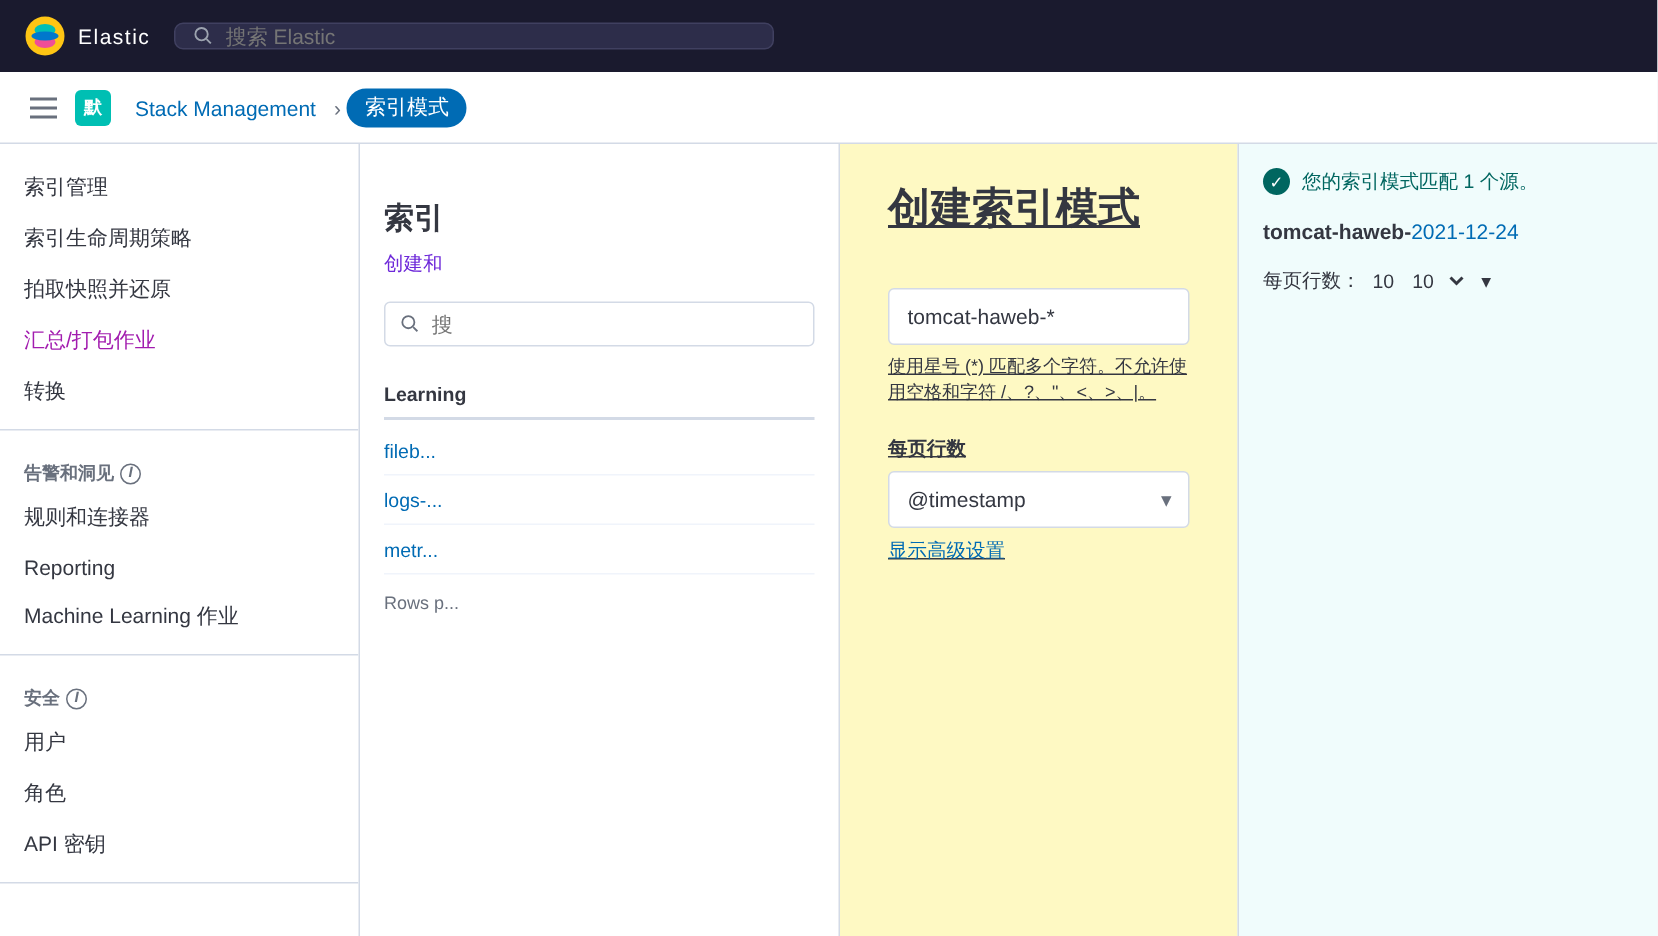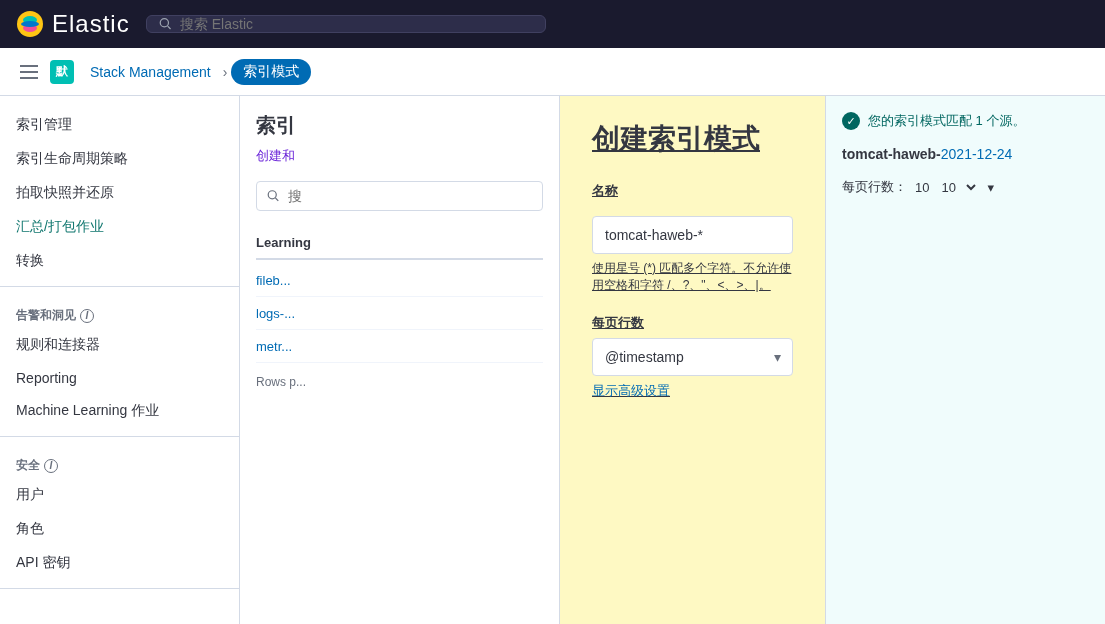--- a/index.html
+++ b/index.html
@@ -121,21 +121,21 @@
     }
     .sidebar-item {
       padding: 8px 16px;
       cursor: pointer;
       color: #343741;
       font-size: 14px;
       display: flex;
       align-items: center;
       gap: 6px;
     }
-    .sidebar-item.link-style { color: #0f766e; }
+    .sidebar-item.link-style { color: #a21caf; }
     .sidebar-section-header {
       padding: 12px 16px 4px;
       font-size: 12px;
       color: #69707d;
       font-weight: 600;
       text-transform: uppercase;
       display: flex;
       align-items: center;
       gap: 4px;
     }
@@ -172,20 +172,21 @@
       border-right: 1px solid #d3dae6;
       padding: 16px;
       flex-shrink: 0;
       overflow-y: auto;
     }
     .panel-title {
       font-size: 20px;
       font-weight: 700;
       color: #343741;
       margin-bottom: 8px;
+      margin-top: 20px;
     }
     .panel-subtitle {
       font-size: 13px;
       color: #6d28d9;
       margin-bottom: 16px;
     }
     .search-input-wrap {
       display: flex;
       align-items: center;
       border: 1px solid #d3dae6;
@@ -357,21 +358,21 @@
 <body>
 
 <div class="top-nav">
   <div class="elastic-logo">
     <svg class="elastic-logo-circle" viewBox="0 0 28 28">
       <circle cx="14" cy="14" r="13" fill="#FEC514"></circle>
       <ellipse cx="14" cy="10" rx="7" ry="4" fill="#00BFB3"></ellipse>
       <ellipse cx="14" cy="18" rx="7" ry="4" fill="#F04E98"></ellipse>
       <ellipse cx="14" cy="14" rx="9" ry="3" fill="#07C"></ellipse>
     </svg>
-    <span style="color:#fff; font-size:24px; font-weight:300; letter-spacing:1px;">Elastic</span>
+    <span style="color:#fff; font-size:14px; font-weight:300; letter-spacing:1px;">Elastic</span>
   </div>
   <div class="search-bar">
     <svg width="14" height="14" viewBox="0 0 16 16" fill="none">
       <circle cx="6.5" cy="6.5" r="5" stroke="#9ca3af" stroke-width="1.5"></circle>
       <line x1="10.5" y1="10.5" x2="14" y2="14" stroke="#9ca3af" stroke-width="1.5"></line>
     </svg>
     <input type="text" placeholder="搜索 Elastic" style="">
   </div>
 </div>
 
@@ -444,21 +445,20 @@
       <div class="table-row">
         <a href="#">metr...</a>
       </div>
       <div class="rows-per-page">Rows p...</div>
     </div>
 
     <div class="right-panel">
       <h1 class="form-title">创建索引模式</h1>
 
       <div class="form-section">
-        <label class="form-label">名称</label>
         <input class="form-input" type="text" value="tomcat-haweb-*" style="">
         <div class="hint-text">使用星号 (*) 匹配多个字符。不允许使用空格和字符 /、?、"、&lt;、&gt;、|。</div>
       </div>
 
       <div class="form-section">
         <label class="form-label">每页行数</label>
         <div class="select-wrap">
           <select>
             <option value="@timestamp" selected="">@timestamp</option>
           </select>

